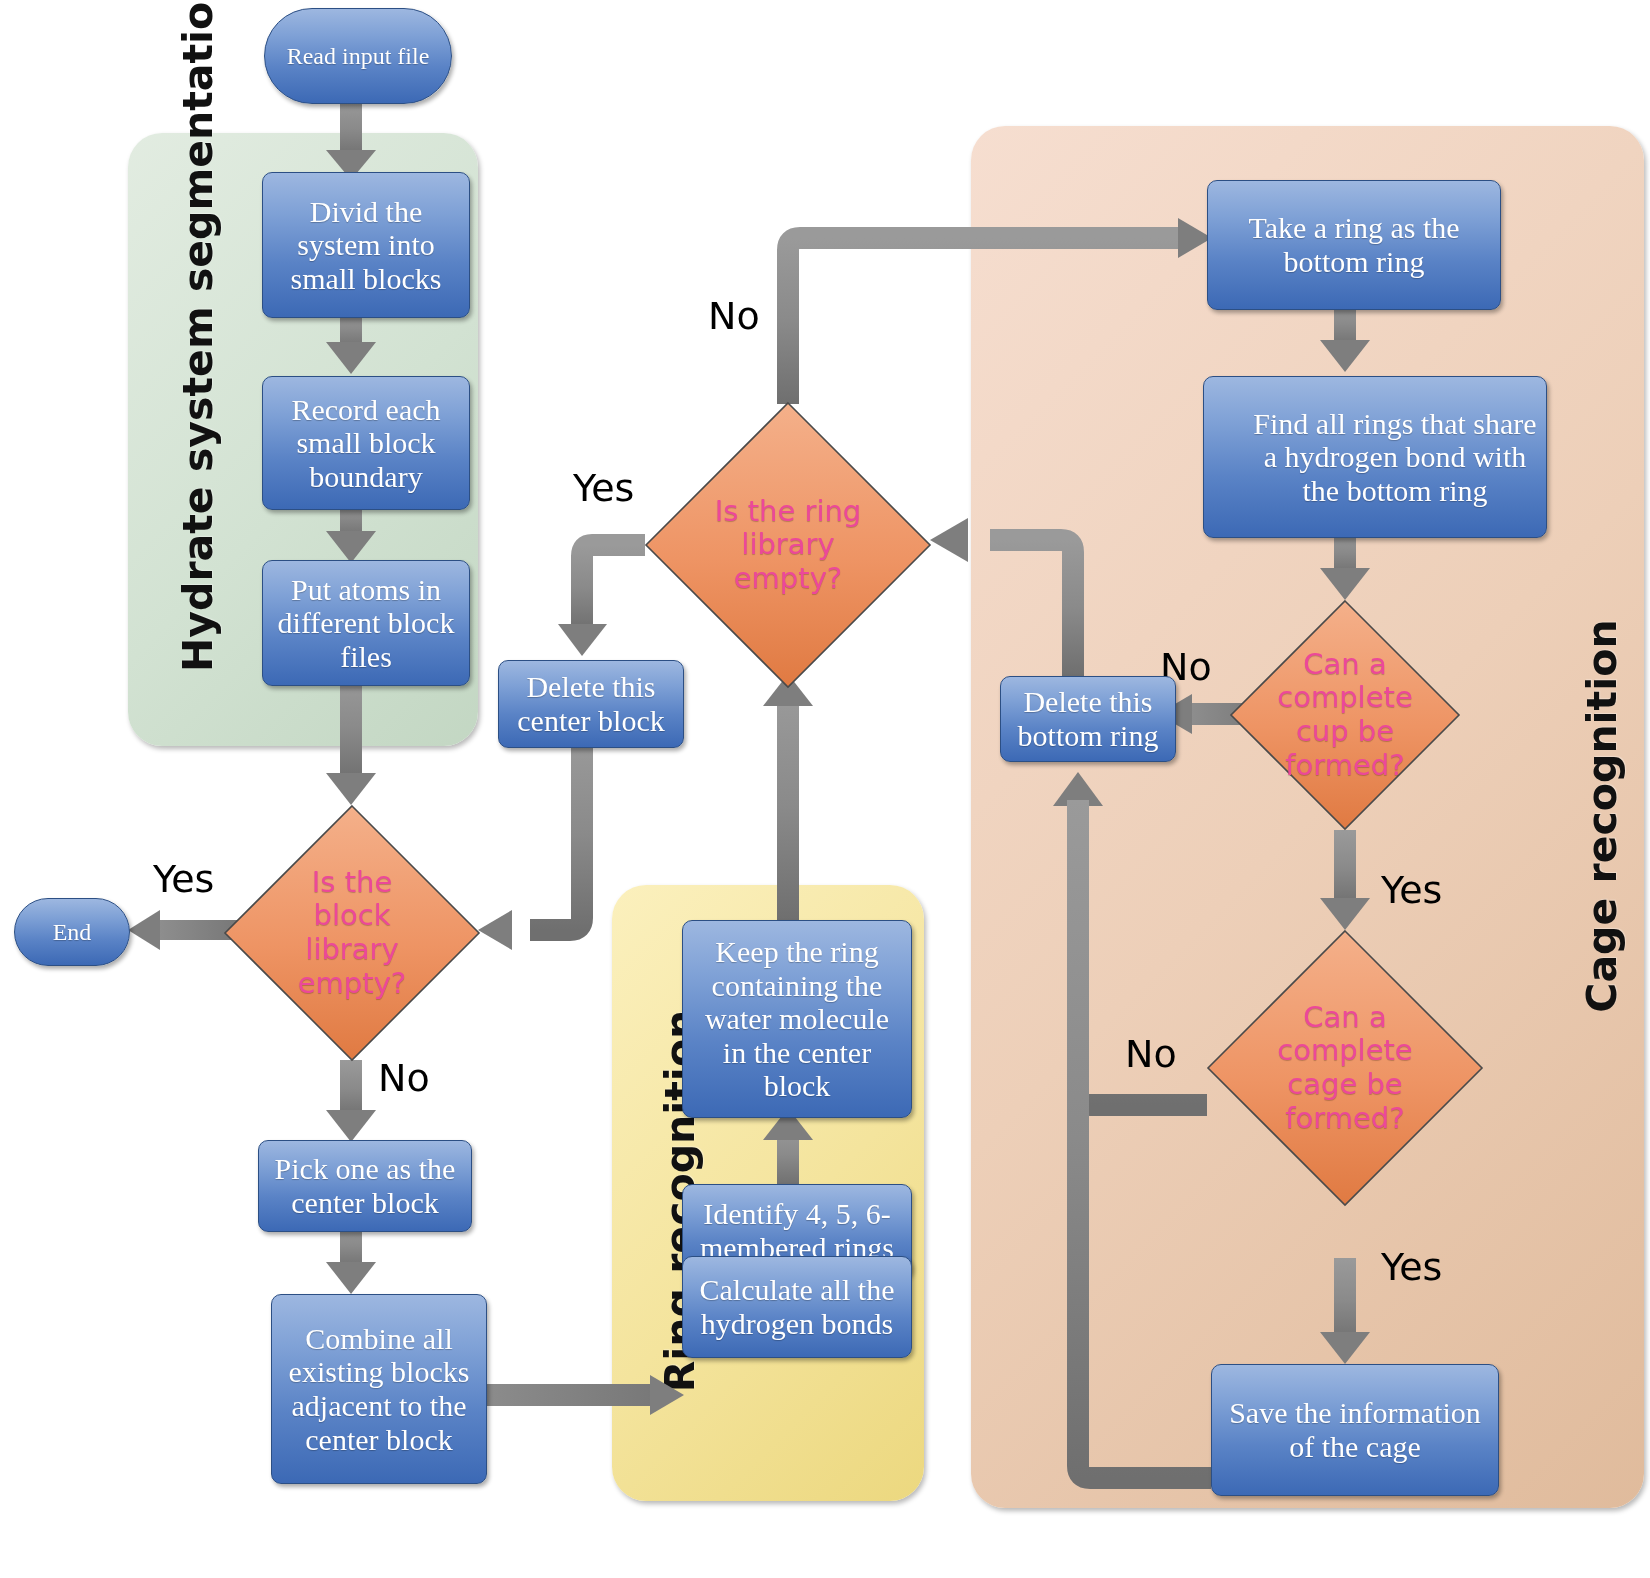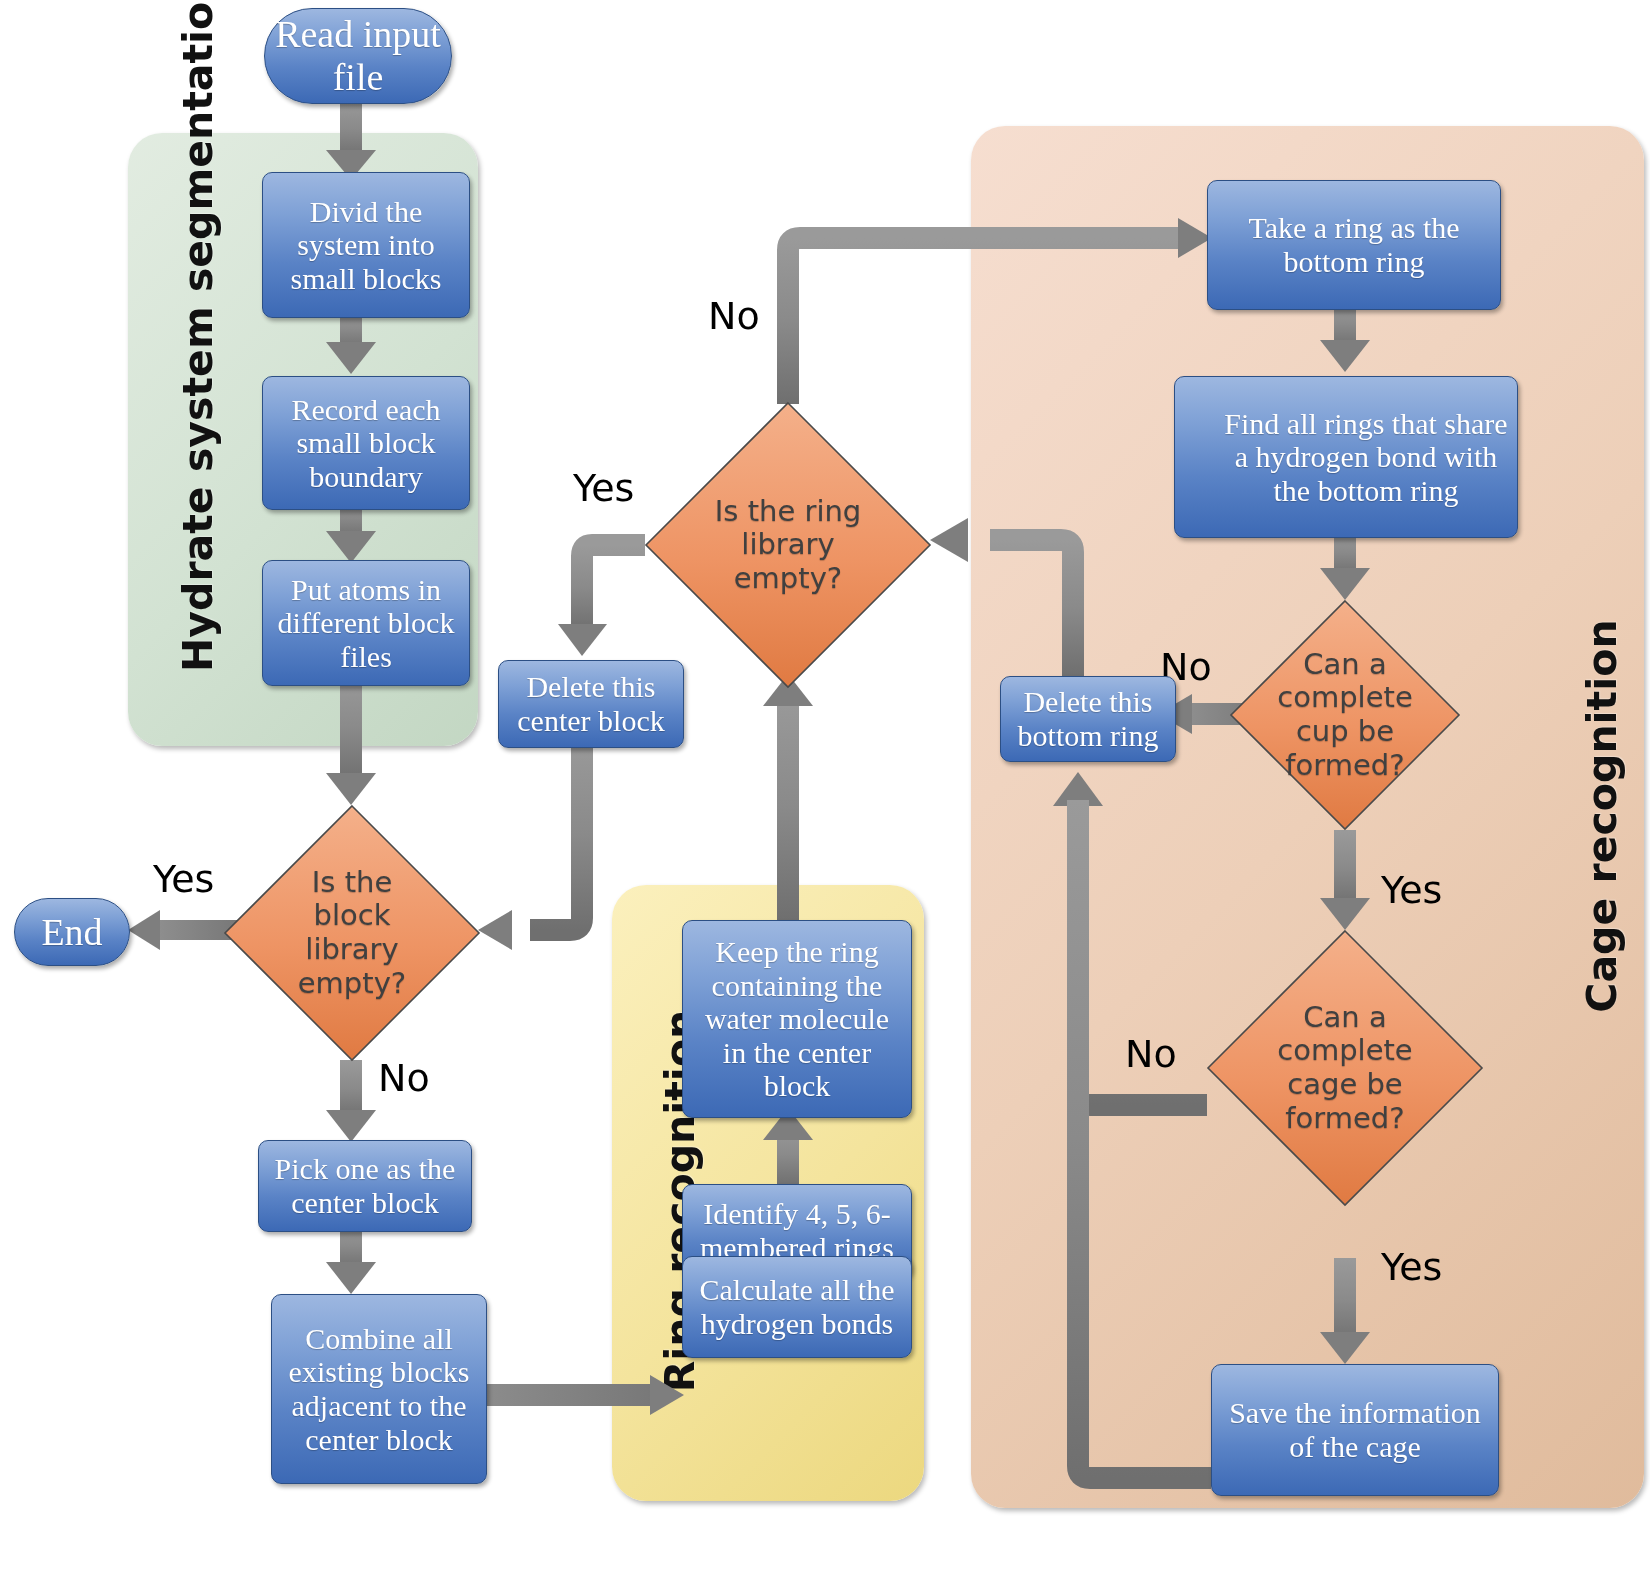--- a/index.html
+++ b/index.html
@@ -33,27 +33,27 @@
     background:linear-gradient(180deg,#9db7e0 0%,#7fa1d6 28%,#5a83c6 62%,#3c69b5 100%);
     box-shadow:2px 3px 4px rgba(0,0,0,.33);
     font-size:30px;
     padding:4px 8px;
     text-shadow:0 1px 1px rgba(0,0,0,.25);
   }
   .term{
     border-radius:999px;border:1px solid #2c4f84;
     background:linear-gradient(180deg,#9db7e0 0%,#7fa1d6 28%,#5a83c6 62%,#3c69b5 100%);
     box-shadow:2px 3px 4px rgba(0,0,0,.33);
-    font-size:38px;
+    font-size:24px;
     text-shadow:0 1px 1px rgba(0,0,0,.25);
   }
   .dec{ background:none;box-shadow:none;border:none; }
   .dec .dshape{position:absolute;inset:0;}
   .dec .dtext{position:relative;z-index:2;width:62%;font-family:"DejaVu Sans",sans-serif;
-    font-size:29px;line-height:1.16;color:#404040;text-shadow:0 1px 1px rgba(0,0,0,.22);}
+    font-size:29px;line-height:1.16;color:#ec4899;text-shadow:0 1px 1px rgba(0,0,0,.22);}
 
   
   .conn{position:absolute;background:none;}
   .lbl{position:absolute;font-family:"DejaVu Sans",sans-serif;font-weight:400;
        font-size:38px;color:#000;}
 
   svg{display:block;overflow:visible;}
 </style>
 </head>
 <body>
@@ -273,21 +273,21 @@
   </div>
 
   <div class="node proc" style="left:682px;top:1256px;width:212px;height:92px;">
     <span>Calculate all the hydrogen bonds</span>
   </div>
 
   <div class="node proc" style="left:1207px;top:180px;width:276px;height:120px;">
     <span>Take a ring as the bottom ring</span>
   </div>
 
-  <div class="node proc" style="left:1174px;top:376px;width:286px;height:152px;padding-left:48px;">
+  <div class="node proc" style="left:1203px;top:376px;width:286px;height:152px;padding-left:48px;">
     <span>Find all rings that share a hydrogen bond with the bottom ring</span>
   </div>
 
   <div class="node dec" style="left:1230px;top:600px;width:230px;height:230px;">
     <svg class="dshape" viewBox="0 0 230 230" width="230" height="230">
       <defs>
           <linearGradient id="dg3" x1="0" y1="0" x2="0" y2="1">
         <stop offset="0%" stop-color="#f4b08a"></stop>
             <stop offset="55%" stop-color="#ee9464"></stop>
             <stop offset="100%" stop-color="#e07a42"></stop>

